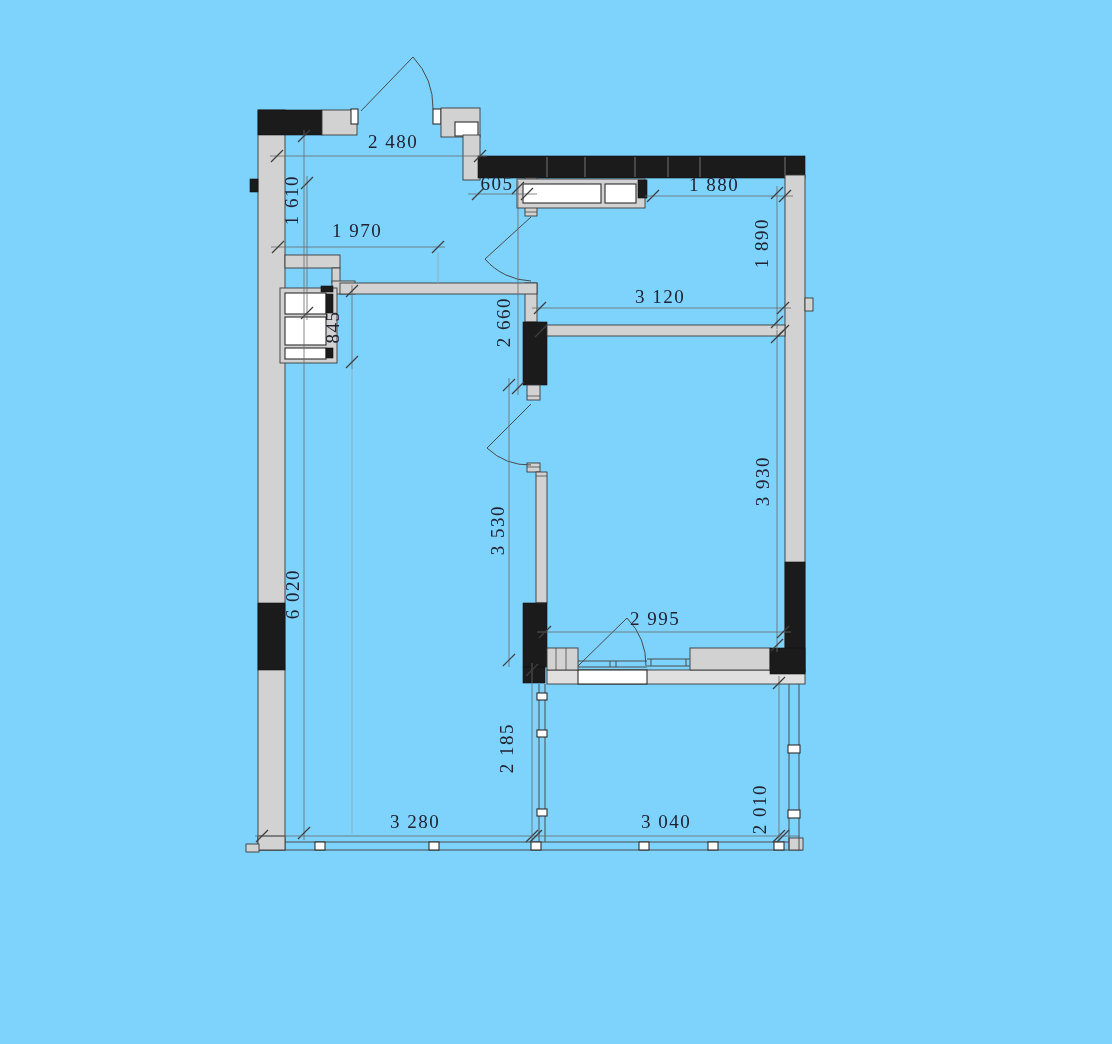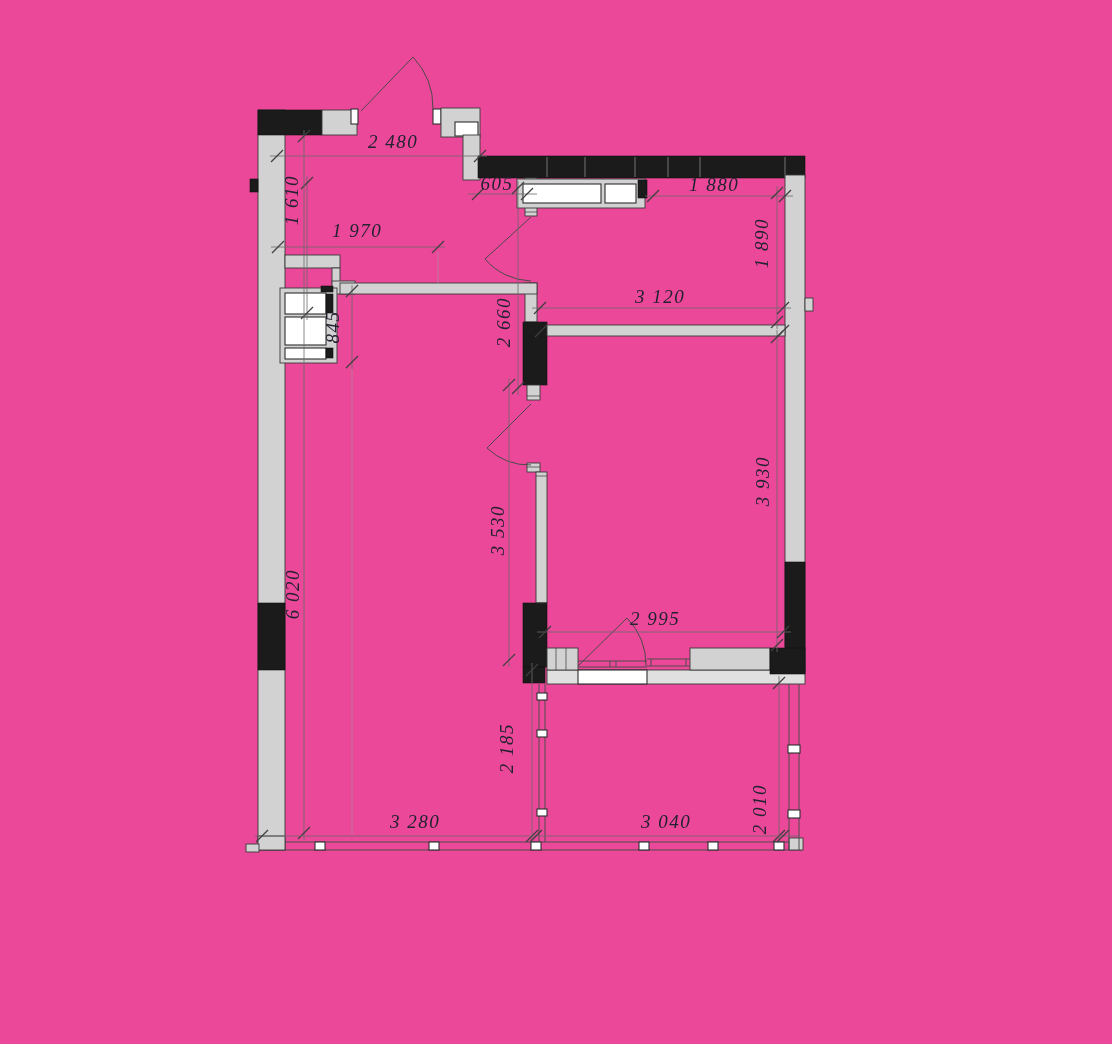--- a/index.html
+++ b/index.html
@@ -1,17 +1,17 @@
 <!DOCTYPE html>
 <html><head>
 <meta charset="utf-8">
 <style>
   html,body{margin:0;padding:0;background:#ffffff;}
-  #stage{position:relative;width:1112px;height:1044px;background:#ec4899;overflow:hidden;
-         font-family:"Liberation Serif", serif;font-style:italic;}
+  #stage{position:relative;width:1112px;height:1044px;background:#7dd3fc;overflow:hidden;
+         font-family:"Liberation Serif", serif;}
   svg{position:absolute;left:0;top:0;}
   .w  {fill:#d2d2d2;stroke:#3b3b3b;stroke-width:0.9;}
   .wl {fill:#e0e0e0;stroke:#3b3b3b;stroke-width:0.9;}
   .b  {fill:#1b1b1b;stroke:#111;stroke-width:0.6;}
   .wh {fill:#ffffff;stroke:#2e2e2e;stroke-width:1.1;}
   .gl {stroke:#4d4d4d;stroke-width:1;fill:none;}
   .hair{stroke:#8c8c8c;stroke-width:0.8;}
   .door{stroke:#4a4a4a;stroke-width:1;fill:none;}
   .dl {stroke:#6a6a6a;stroke-width:0.8;fill:none;}
   .ext{stroke:#9a9a9a;stroke-width:0.6;fill:none;}

